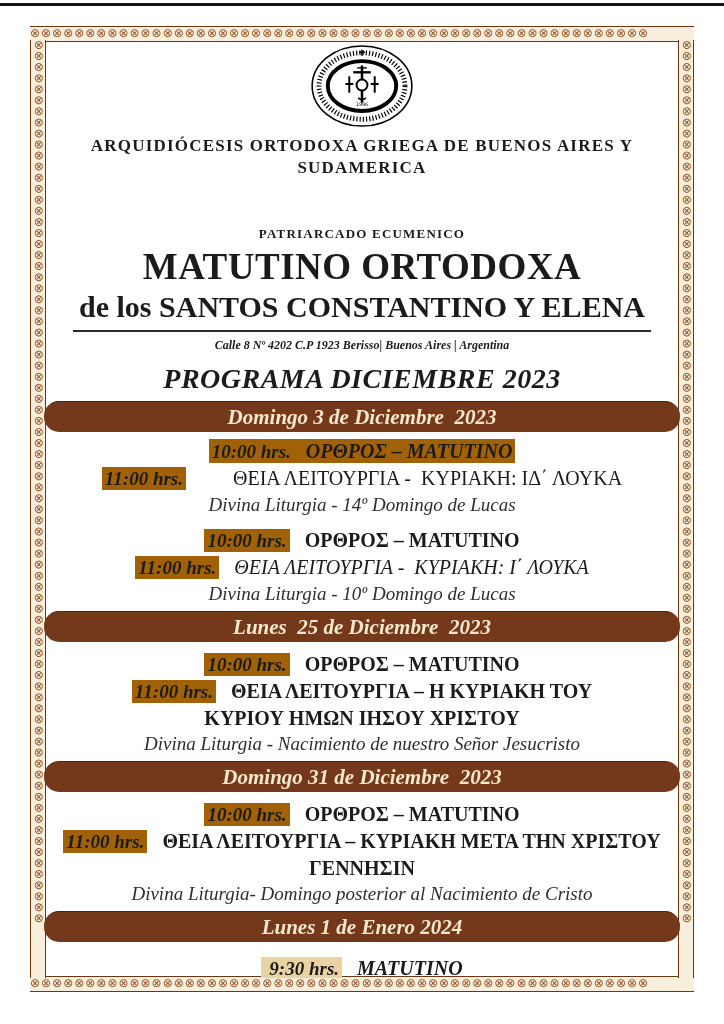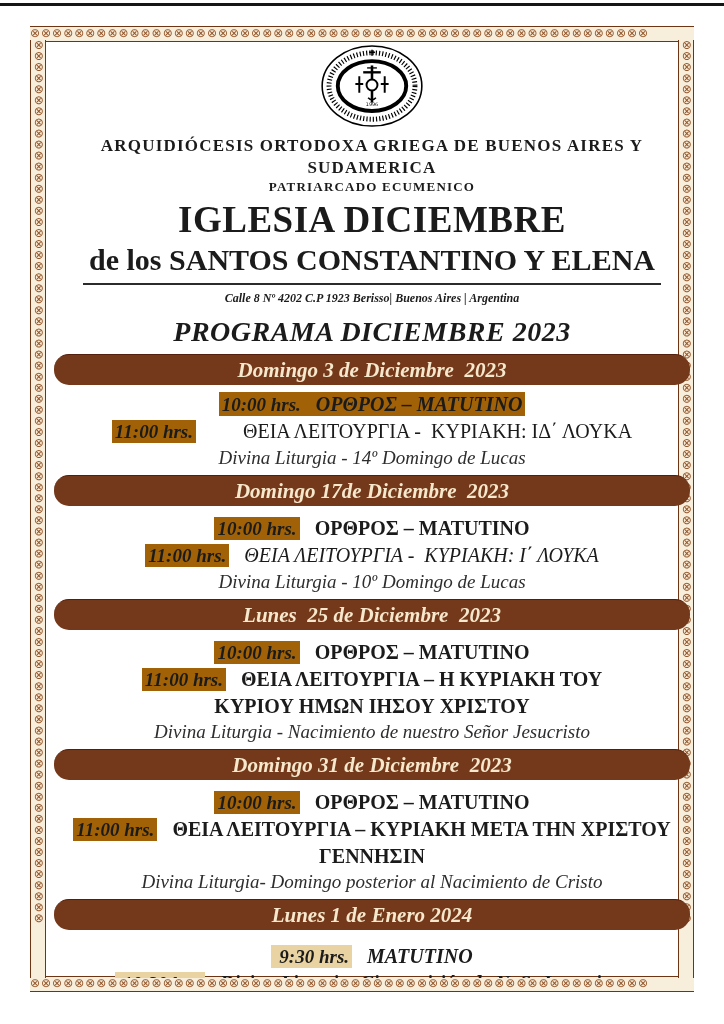--- a/index.html
+++ b/index.html
@@ -16,25 +16,25 @@
     user-select:none;
   }
   .strip.h{left:0;width:664px;height:14px;border-top:1px solid #6e3514;border-bottom:1px solid #6e3514;}
   .strip.top{top:0;}
   .strip.bottom{bottom:0;}
   .strip.v{top:14px;height:938px;width:14px;border-left:1px solid #6e3514;border-right:1px solid #6e3514;
     writing-mode:vertical-rl;}
   .strip.left{left:0;}
   .strip.right{right:0;}
   .content{
-    position:absolute;left:24px;top:14px;width:636px;height:938px;overflow:hidden;text-align:center;
+    position:absolute;left:14px;top:14px;width:636px;height:938px;overflow:hidden;text-align:center;
   }
   .logo{margin-top:3px;}
   .org1{font-weight:bold;font-size:17px;line-height:22px;letter-spacing:1.2px;margin-top:2px;}
-  .org2{font-weight:bold;font-size:13px;line-height:16px;letter-spacing:1.2px;}
+  .org2{font-weight:bold;font-size:13px;line-height:16px;letter-spacing:1.2px;margin-top:47px;}
   .church1{font-weight:bold;font-size:37px;line-height:45px;margin-top:2px;letter-spacing:.5px;}
   .church2{font-weight:bold;font-size:30px;line-height:36px;}
   .church2 span{display:inline-block;border-bottom:2px solid #2b2b2b;padding:0 6px 5px 6px;}
   .address{font-weight:bold;font-style:italic;font-size:12px;line-height:21px;margin-top:3px;}
   .program{font-weight:bold;font-style:italic;font-size:28px;line-height:36px;margin-top:5px;letter-spacing:.5px;}
   .section .bar{
     margin:4px 0 6px 0;height:30px;line-height:30px;background:#74381a;color:#f6e8cc;
     font-weight:bold;font-style:italic;font-size:21px;white-space:pre;border-top:1px solid #541f0c;border-radius:15px;
   }
   .row,.note{white-space:pre-wrap;}
@@ -77,34 +77,33 @@
         <path d="M68,34 v17 M64,42 h8" stroke="#000" stroke-width="2" fill="none"></path>
         <path d="M51,56 q4,4 8,0" stroke="#000" stroke-width="1.6" fill="none"></path>
         <text x="55" y="64.5" font-size="5" text-anchor="middle" font-family="DejaVu Sans, sans-serif" fill="#000">1996</text>
         <line x1="55" y1="7" x2="55" y2="13" stroke="#000" stroke-width="1.6"></line>
         <line x1="52" y1="9.5" x2="58" y2="9.5" stroke="#000" stroke-width="1.6"></line>
       </svg>
     </div>
 
     <div class="org1">ARQUIDIÓCESIS ORTODOXA GRIEGA DE BUENOS AIRES Y SUDAMERICA</div>
     <div class="org2">PATRIARCADO ECUMENICO</div>
-    <div class="church1">IGLESIA DICIEMBRE</div>
+    <div class="church1">MATUTINO ORTODOXA</div>
     <div class="church2"><span>de los SANTOS CONSTANTINO Y ELENA</span></div>
     <div class="address">Calle 8 Nº 4202 C.P 1923 Berisso| Buenos Aires | Argentina</div>
     <div class="program">PROGRAMA DICIEMBRE 2023</div>
 
     <div id="sections">
         <div class="section">
           <div class="bar">Domingo 3 de Diciembre  2023</div>
           <div class="row st-bold-italic"><span class="hl"><span class="time">10:00 hrs.</span>   <span class="ttl">ΟΡΘΡΟΣ – MATUTINO</span></span></div>
           <div class="row st-plain"><span class="time hl">11:00 hrs.</span>   <span class="ttl">ΘΕΙΑ ΛΕΙΤΟΥΡΓΙΑ -  ΚΥΡΙΑΚΗ: ΙΔ΄ ΛΟΥΚΑ</span></div>
           <div class="note">Divina Liturgia - 14º Domingo de Lucas</div>
         </div>
         <div class="section">
-          <div class="bar">Domingo 17de Diciembre  2023</div>
           <div class="row st-bold gap-lg"><span class="time hl">10:00 hrs.</span>   <span class="ttl">ΟΡΘΡΟΣ – MATUTINO</span></div>
           <div class="row st-italic"><span class="time hl">11:00 hrs.</span>   <span class="ttl">ΘΕΙΑ ΛΕΙΤΟΥΡΓΙΑ -  ΚΥΡΙΑΚΗ: Ι΄ ΛΟΥΚΑ</span></div>
           <div class="note">Divina Liturgia - 10º Domingo de Lucas</div>
         </div>
         <div class="section">
           <div class="bar">Lunes  25 de Diciembre  2023</div>
           <div class="row st-bold gap-lg"><span class="time hl">10:00 hrs.</span>   <span class="ttl">ΟΡΘΡΟΣ – MATUTINO</span></div>
           <div class="row st-bold"><span class="time hl">11:00 hrs.</span>   <span class="ttl">ΘΕΙΑ ΛΕΙΤΟΥΡΓΙΑ – Η ΚΥΡΙΑΚΗ ΤΟΥ</span></div>
           <div class="cont">ΚΥΡΙΟΥ ΗΜΩΝ ΙΗΣΟΥ ΧΡΙΣΤΟΥ</div>
           <div class="note">Divina Liturgia - Nacimiento de nuestro Señor Jesucristo</div>

